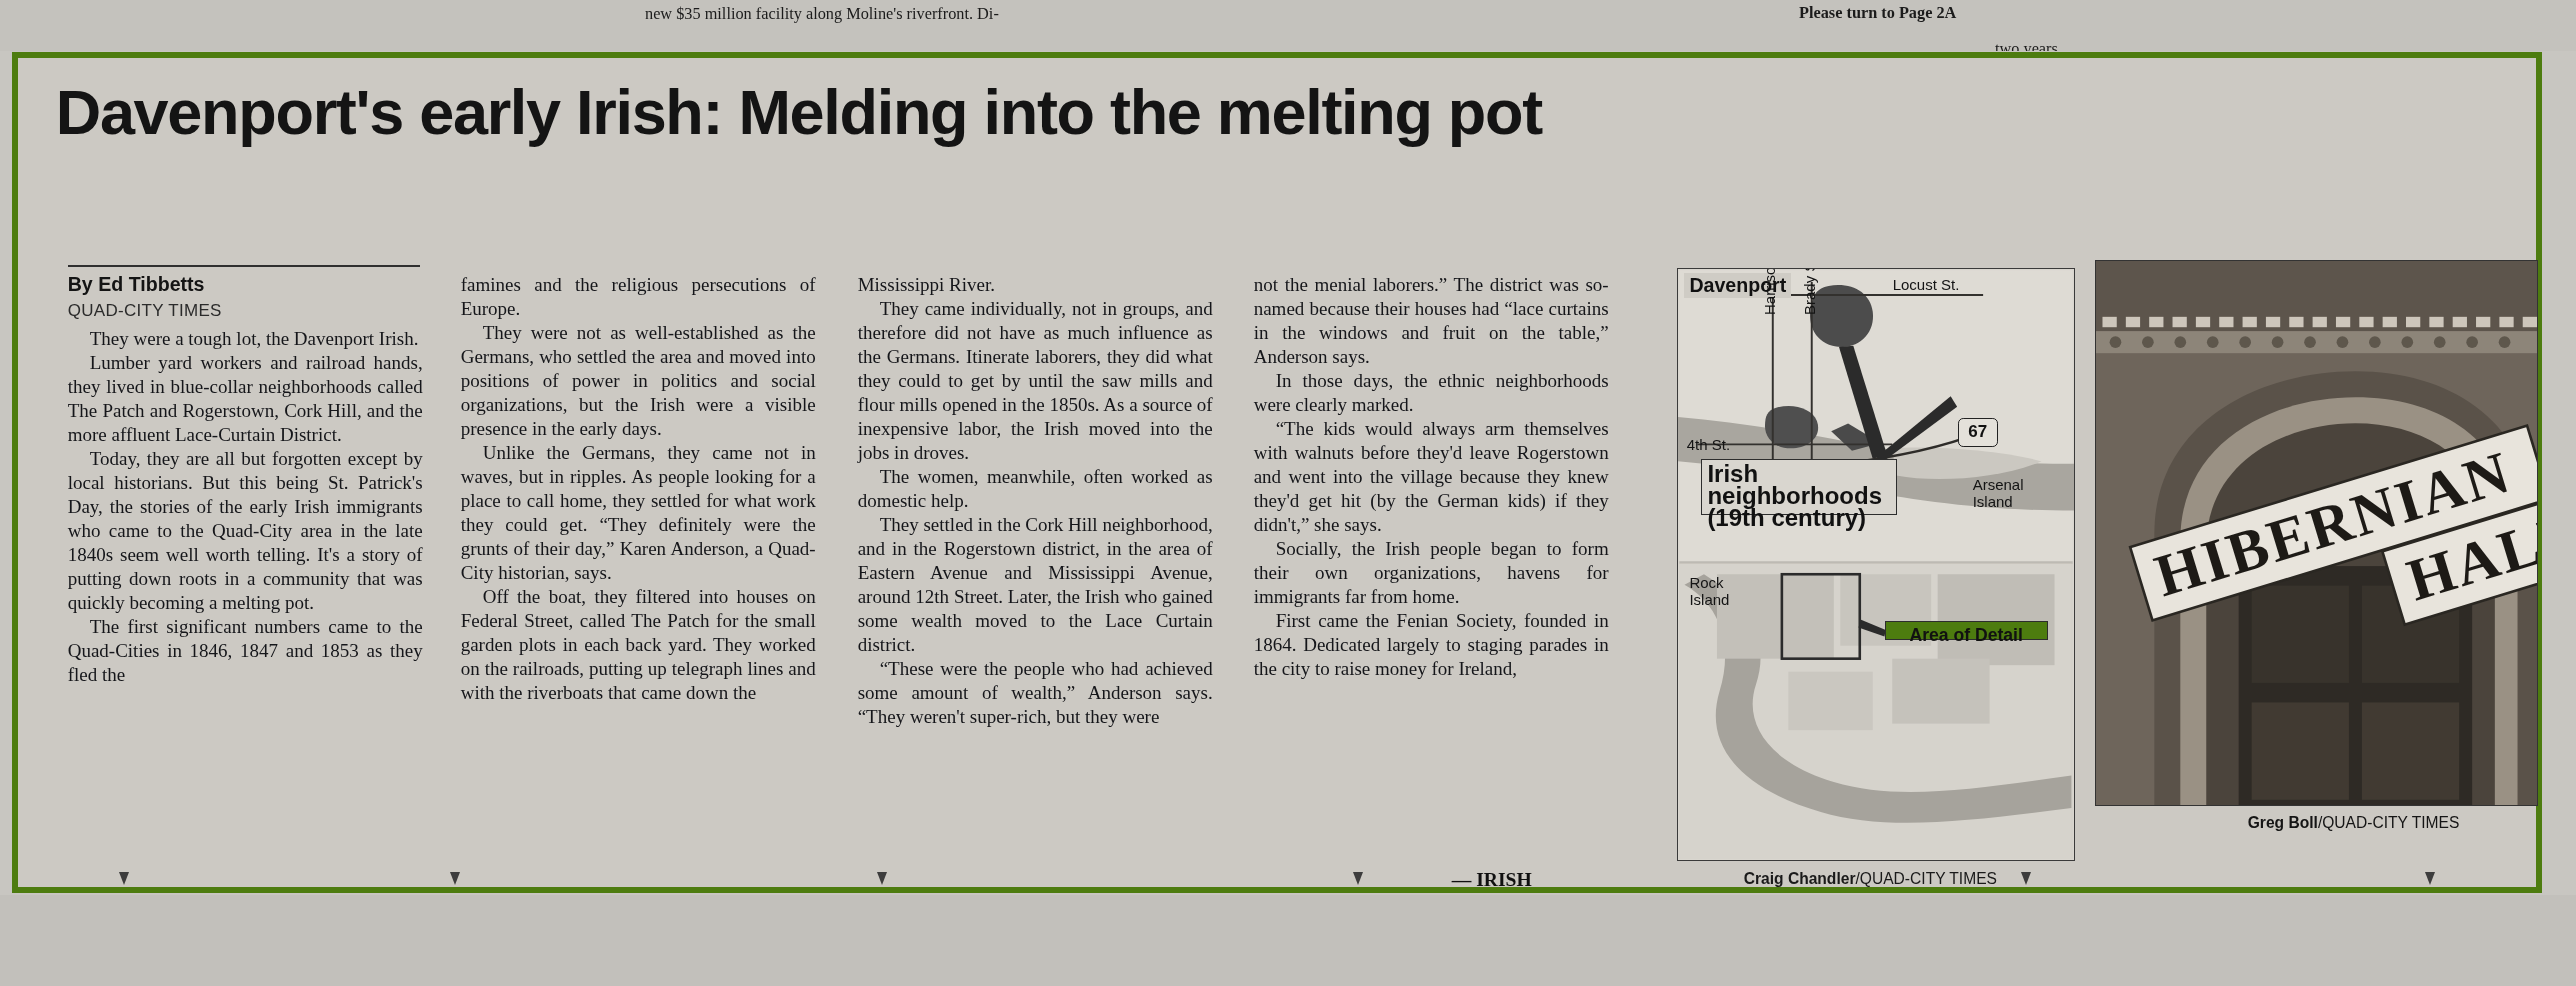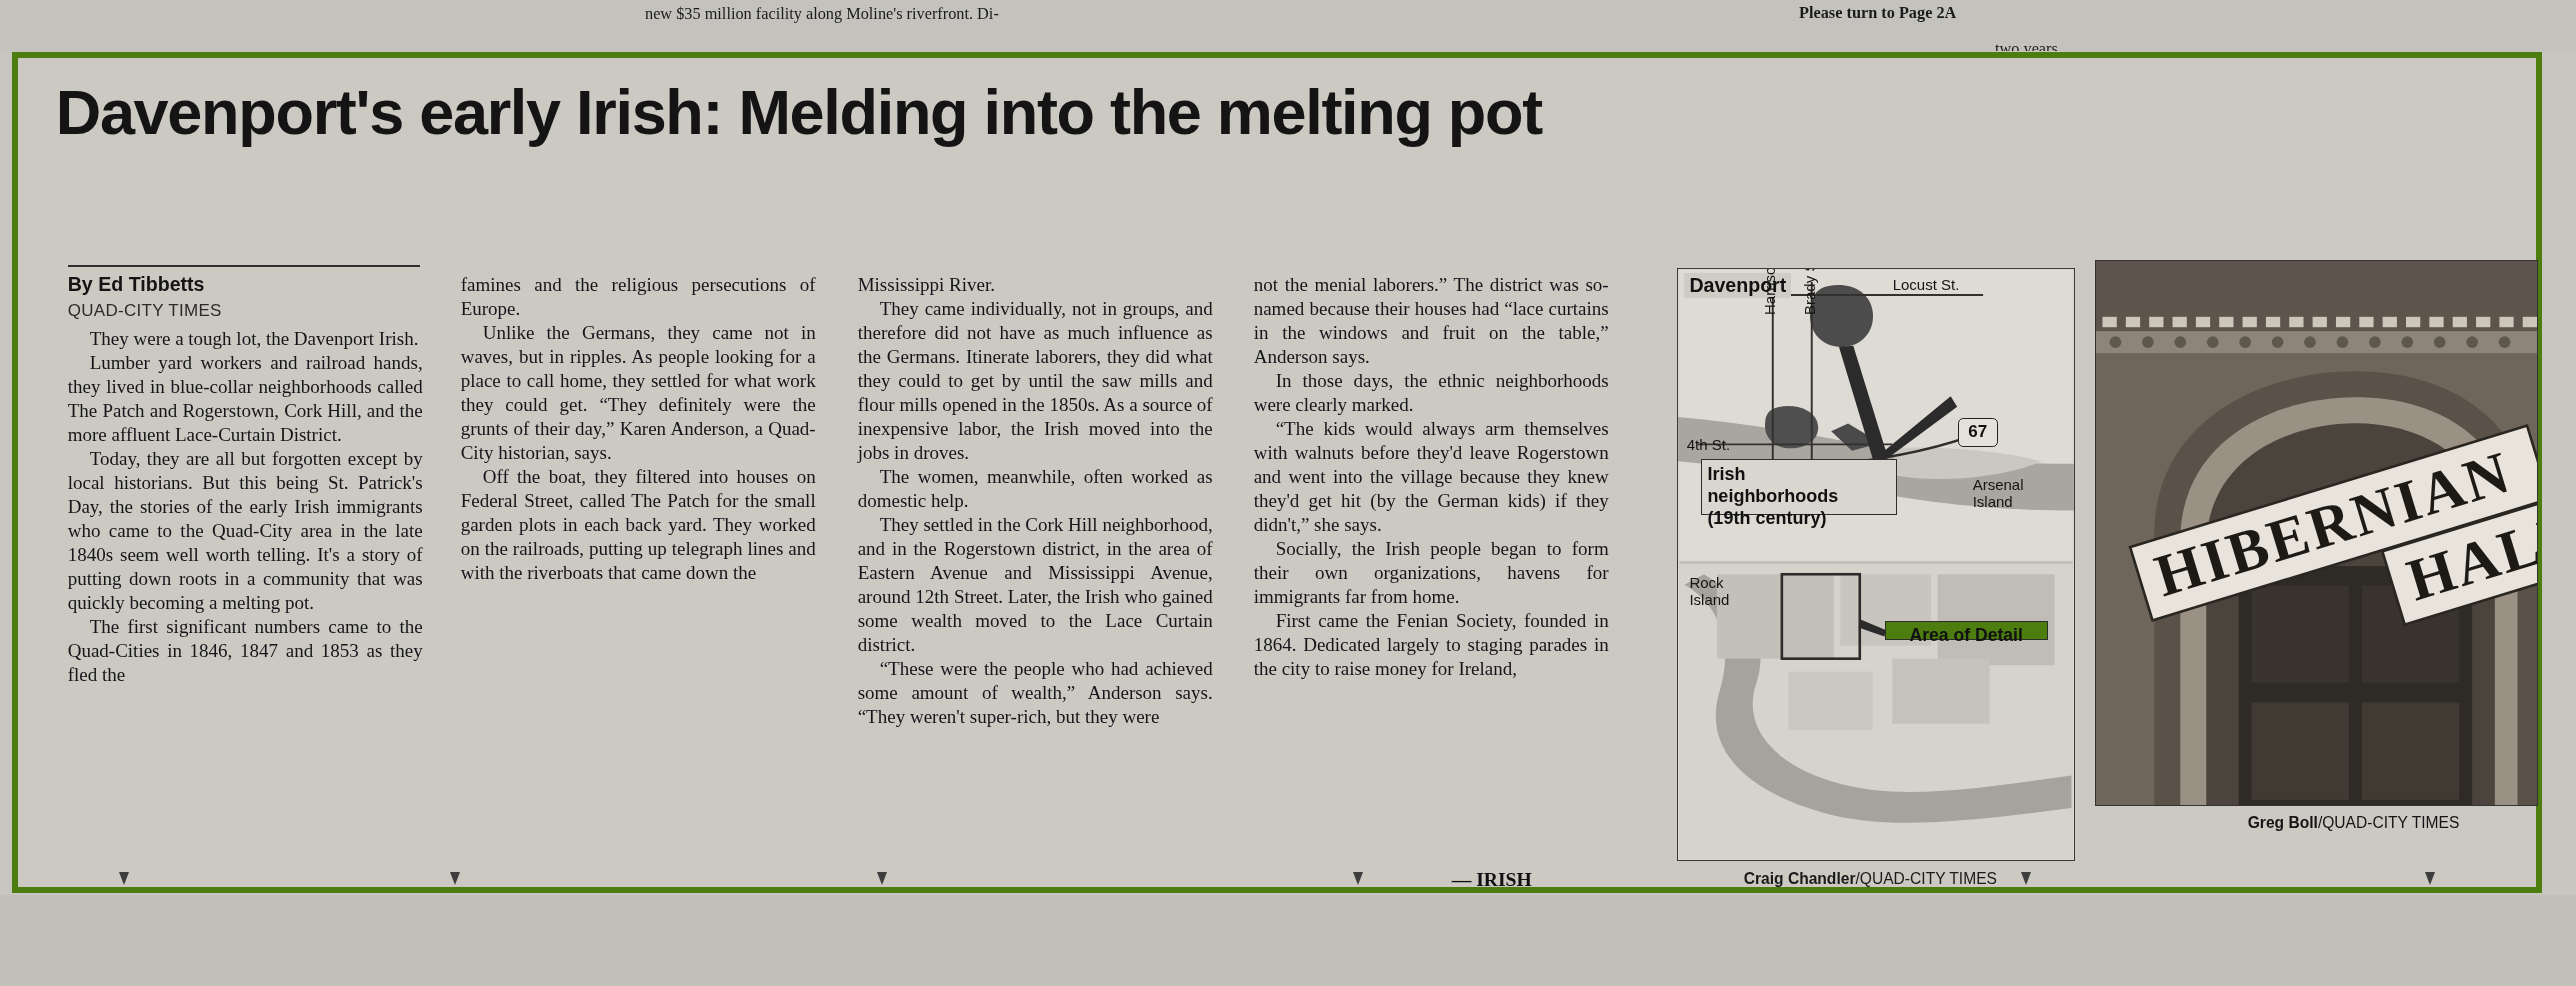--- a/index.html
+++ b/index.html
@@ -172,21 +172,21 @@
   .neigh-box {
     position: absolute;
     left: 23.5px; top: 190px;
     width: 196px; height: 56px;
     background: #d9d6cf;
     border: 1.3px solid #2d2d2d;
     box-sizing: border-box;
     padding: 2.6px 5.2px;
     font-family: "Liberation Sans", sans-serif;
     font-weight: bold;
-    font-size: 18px;
+    font-size: 24px;
     line-height: 22px;
     color: #111;
   }
   .detail-box {
     position: absolute;
     left: 207px; top: 352px;
     width: 163px; height: 19px;
     background: #4d7c0f;
     border: 1.3px solid #2d2d2d;
     box-sizing: border-box;
@@ -286,20 +286,21 @@
 
     <div class="col" id="col1">
       <p>They were a tough lot, the Davenport Irish.</p>
       <p>Lumber yard workers and railroad hands, they lived in blue-collar neighborhoods called The Patch and Rogerstown, Cork Hill, and the more affluent Lace-Curtain District.</p>
       <p>Today, they are all but forgotten except by local historians. But this being St. Patrick's Day, the stories of the early Irish immigrants who came to the Quad-City area in the late 1840s seem well worth telling. It's a story of putting down roots in a community that was quickly becoming a melting pot.</p>
       <p>The first significant numbers came to the Quad-Cities in 1846, 1847 and 1853 as they fled the</p>
     </div>
 
     <div class="col" id="col2">
       <p class="noindent">famines and the religious persecutions of Europe.</p>
+      <p>They were not as well-established as the Germans, who settled the area and moved into positions of power in politics and social organizations, but the Irish were a visible presence in the early days.</p>
       <p>Unlike the Germans, they came not in waves, but in ripples. As people looking for a place to call home, they settled for what work they could get. “They definitely were the grunts of their day,” Karen Anderson, a Quad-City historian, says.</p>
       <p>Off the boat, they filtered into houses on Federal Street, called The Patch for the small garden plots in each back yard. They worked on the railroads, putting up telegraph lines and with the riverboats that came down the</p>
     </div>
 
     <div class="col" id="col3">
       <p class="noindent">Mississippi River.</p>
       <p>They came individually, not in groups, and therefore did not have as much influence as the Germans. Itinerate laborers, they did what they could to get by until the saw mills and flour mills opened in the 1850s. As a source of inexpensive labor, the Irish moved into the jobs in droves.</p>
       <p>The women, meanwhile, often worked as domestic help.</p>
       <p>They settled in the Cork Hill neighborhood, and in the Rogerstown district, in the area of Eastern Avenue and Mississippi Avenue, around 12th Street. Later, the Irish who gained some wealth moved to the Lace Curtain district.</p>
       <p>“These were the people who had achieved some amount of wealth,” Anderson says. “They weren't super-rich, but they were</p>

